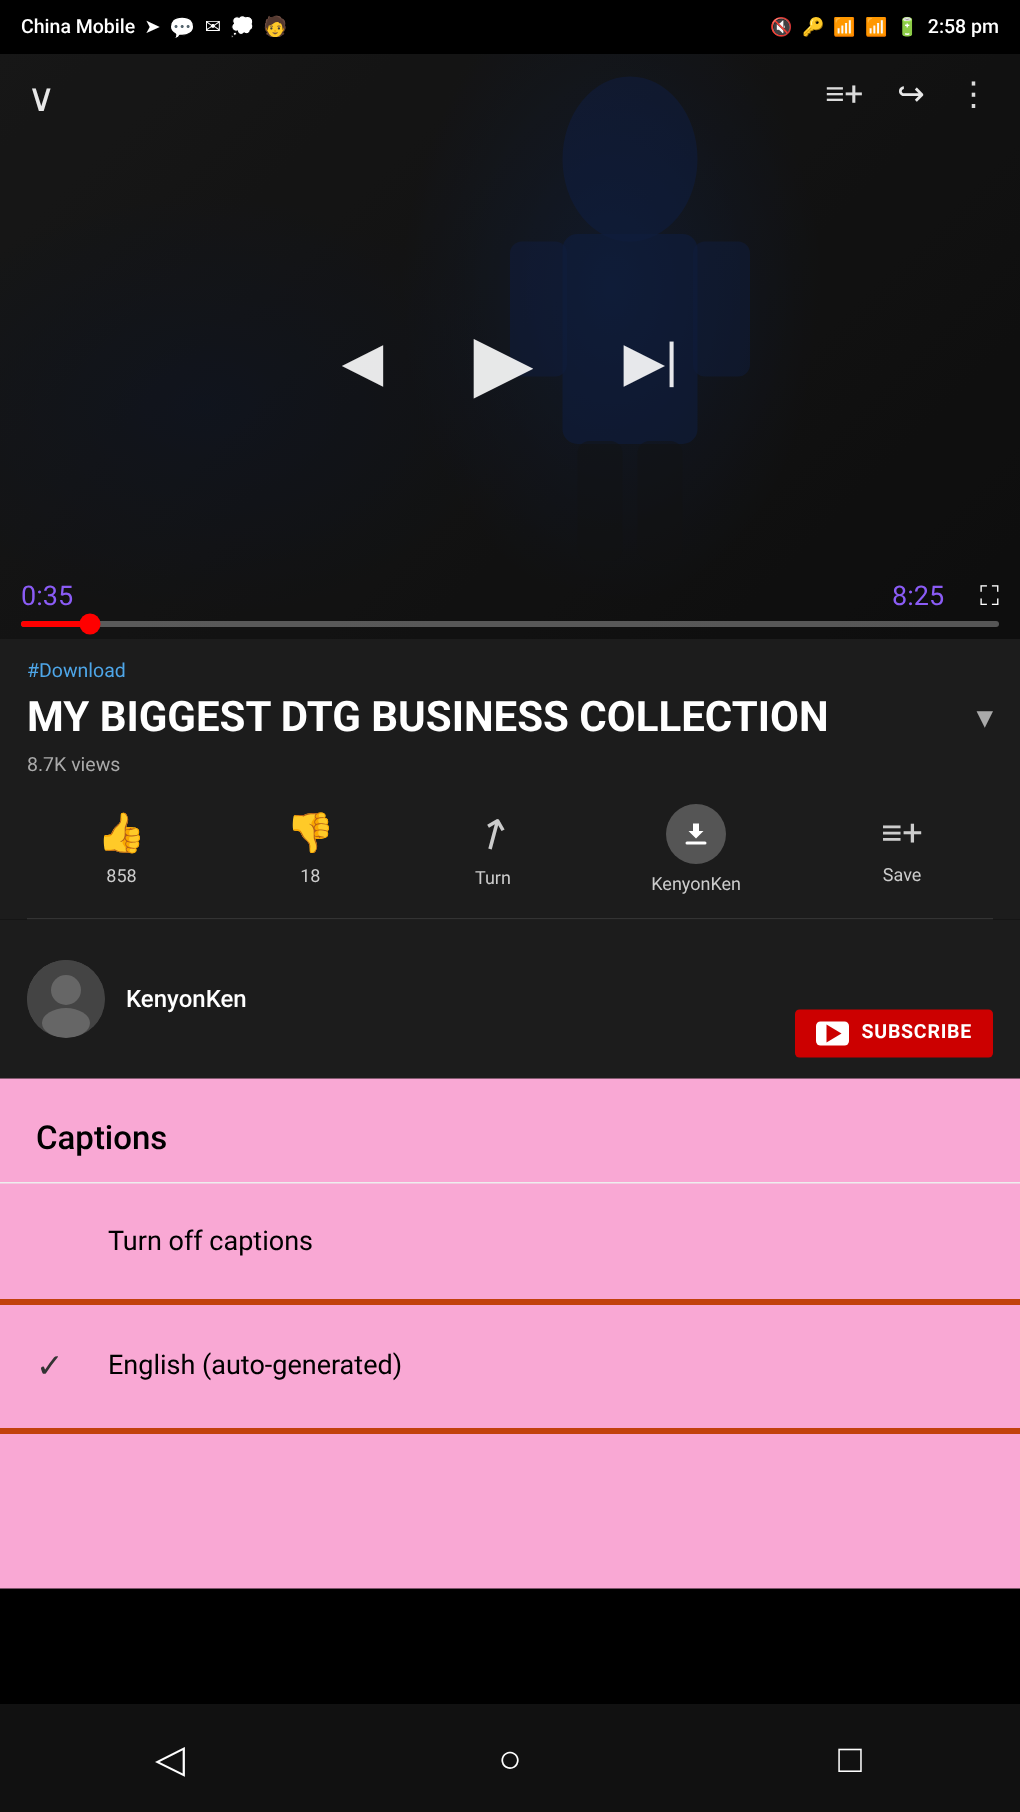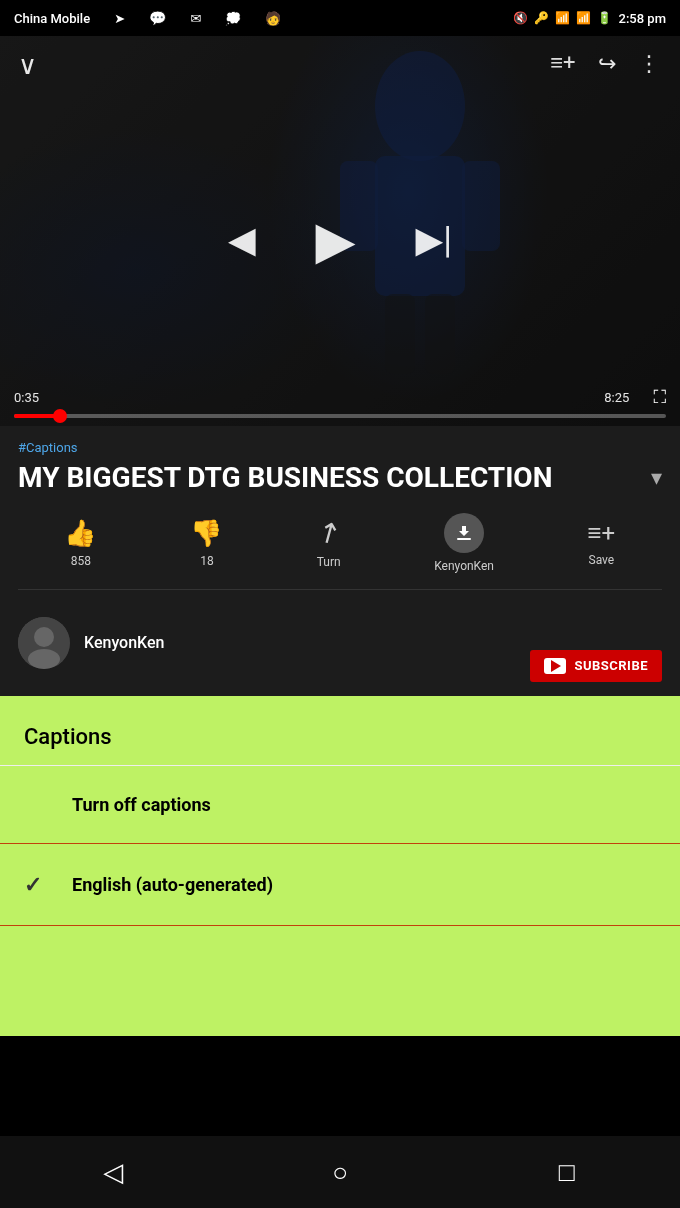--- a/index.html
+++ b/index.html
@@ -17,21 +17,21 @@
     .status-bar {
       background: #000;
       height: 36px;
       display: flex;
       align-items: center;
       justify-content: space-between;
       padding: 0 14px;
       font-size: 13px;
       font-weight: 500;
     }
-    .status-left { display: flex; align-items: center; gap: 24px; }
+    .status-left { display: flex; align-items: center; gap: 6px; }
     .status-right { display: flex; align-items: center; gap: 6px; }
 
     
     .video-container {
       position: relative;
       width: 680px;
       height: 390px;
       background: #1a1a1a;
       overflow: hidden;
     }
@@ -83,22 +83,22 @@
     .video-bottom-bar {
       padding: 0 14px 8px;
     }
     .time-row {
       display: flex;
       justify-content: space-between;
       align-items: center;
       margin-bottom: 6px;
     }
     .time-text {
-      font-size: 13px;
-      color: #e5e5e5;
+      font-size: 18px;
+      color: #8b5cf6;
     }
     .fullscreen-icon {
       color: #fff;
       font-size: 18px;
     }
     .progress-bar {
       width: 100%;
       height: 4px;
       background: rgba(255,255,255,0.3);
       border-radius: 2px;
@@ -251,39 +251,38 @@
     }
     .subscribe-text {
       font-size: 13px;
       font-weight: bold;
       color: #fff;
       letter-spacing: 0.5px;
     }
 
     
     .captions-panel {
-      background: #bef264;
+      background: #f9a8d4;
       color: #000;
       flex: 1;
       min-height: 340px;
     }
     .captions-header {
       padding: 28px 24px 16px;
       font-size: 22px;
       font-weight: 500;
       color: #000;
       border-bottom: 1px solid #eee;
     }
     .captions-option {
       display: flex;
       align-items: center;
       padding: 28px 24px;
-      border-bottom: 1px solid #c2410c;
+      border-bottom: 4px solid #c2410c;
       cursor: pointer;
-      font-weight: bold;
     }
     .captions-option-check {
       width: 32px;
       font-size: 22px;
       color: #555;
       flex-shrink: 0;
     }
     .captions-option-label {
       font-size: 18px;
       color: #000;
@@ -393,25 +392,26 @@
       </div>
       <div class="progress-bar">
         <div class="progress-fill"></div>
         <div class="progress-dot"></div>
       </div>
     </div>
   </div>
 </div>
 
 <div class="video-info">
-  <div class="channel-tag">#Captions</div>
+  <div class="channel-tag">#Download</div>
   <div class="video-title-row">
     <div class="video-title">MY BIGGEST DTG BUSINESS COLLECTION</div>
     <span class="dropdown-arrow">▾</span>
   </div>
+  <div class="view-count">8.7K views</div>
 
   <div class="actions-row">
     <div class="action-btn">
       <span class="action-icon">👍</span>
       <span class="action-label">858</span>
     </div>
     <div class="action-btn">
       <span class="action-icon">👎</span>
       <span class="action-label">18</span>
     </div>

